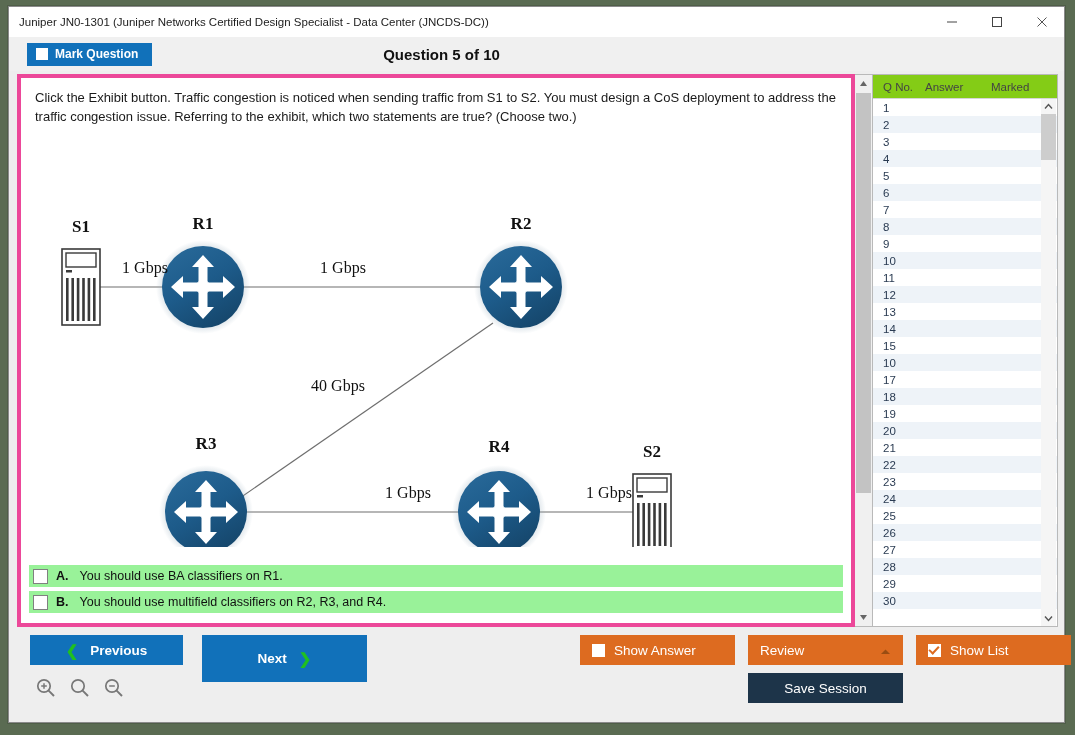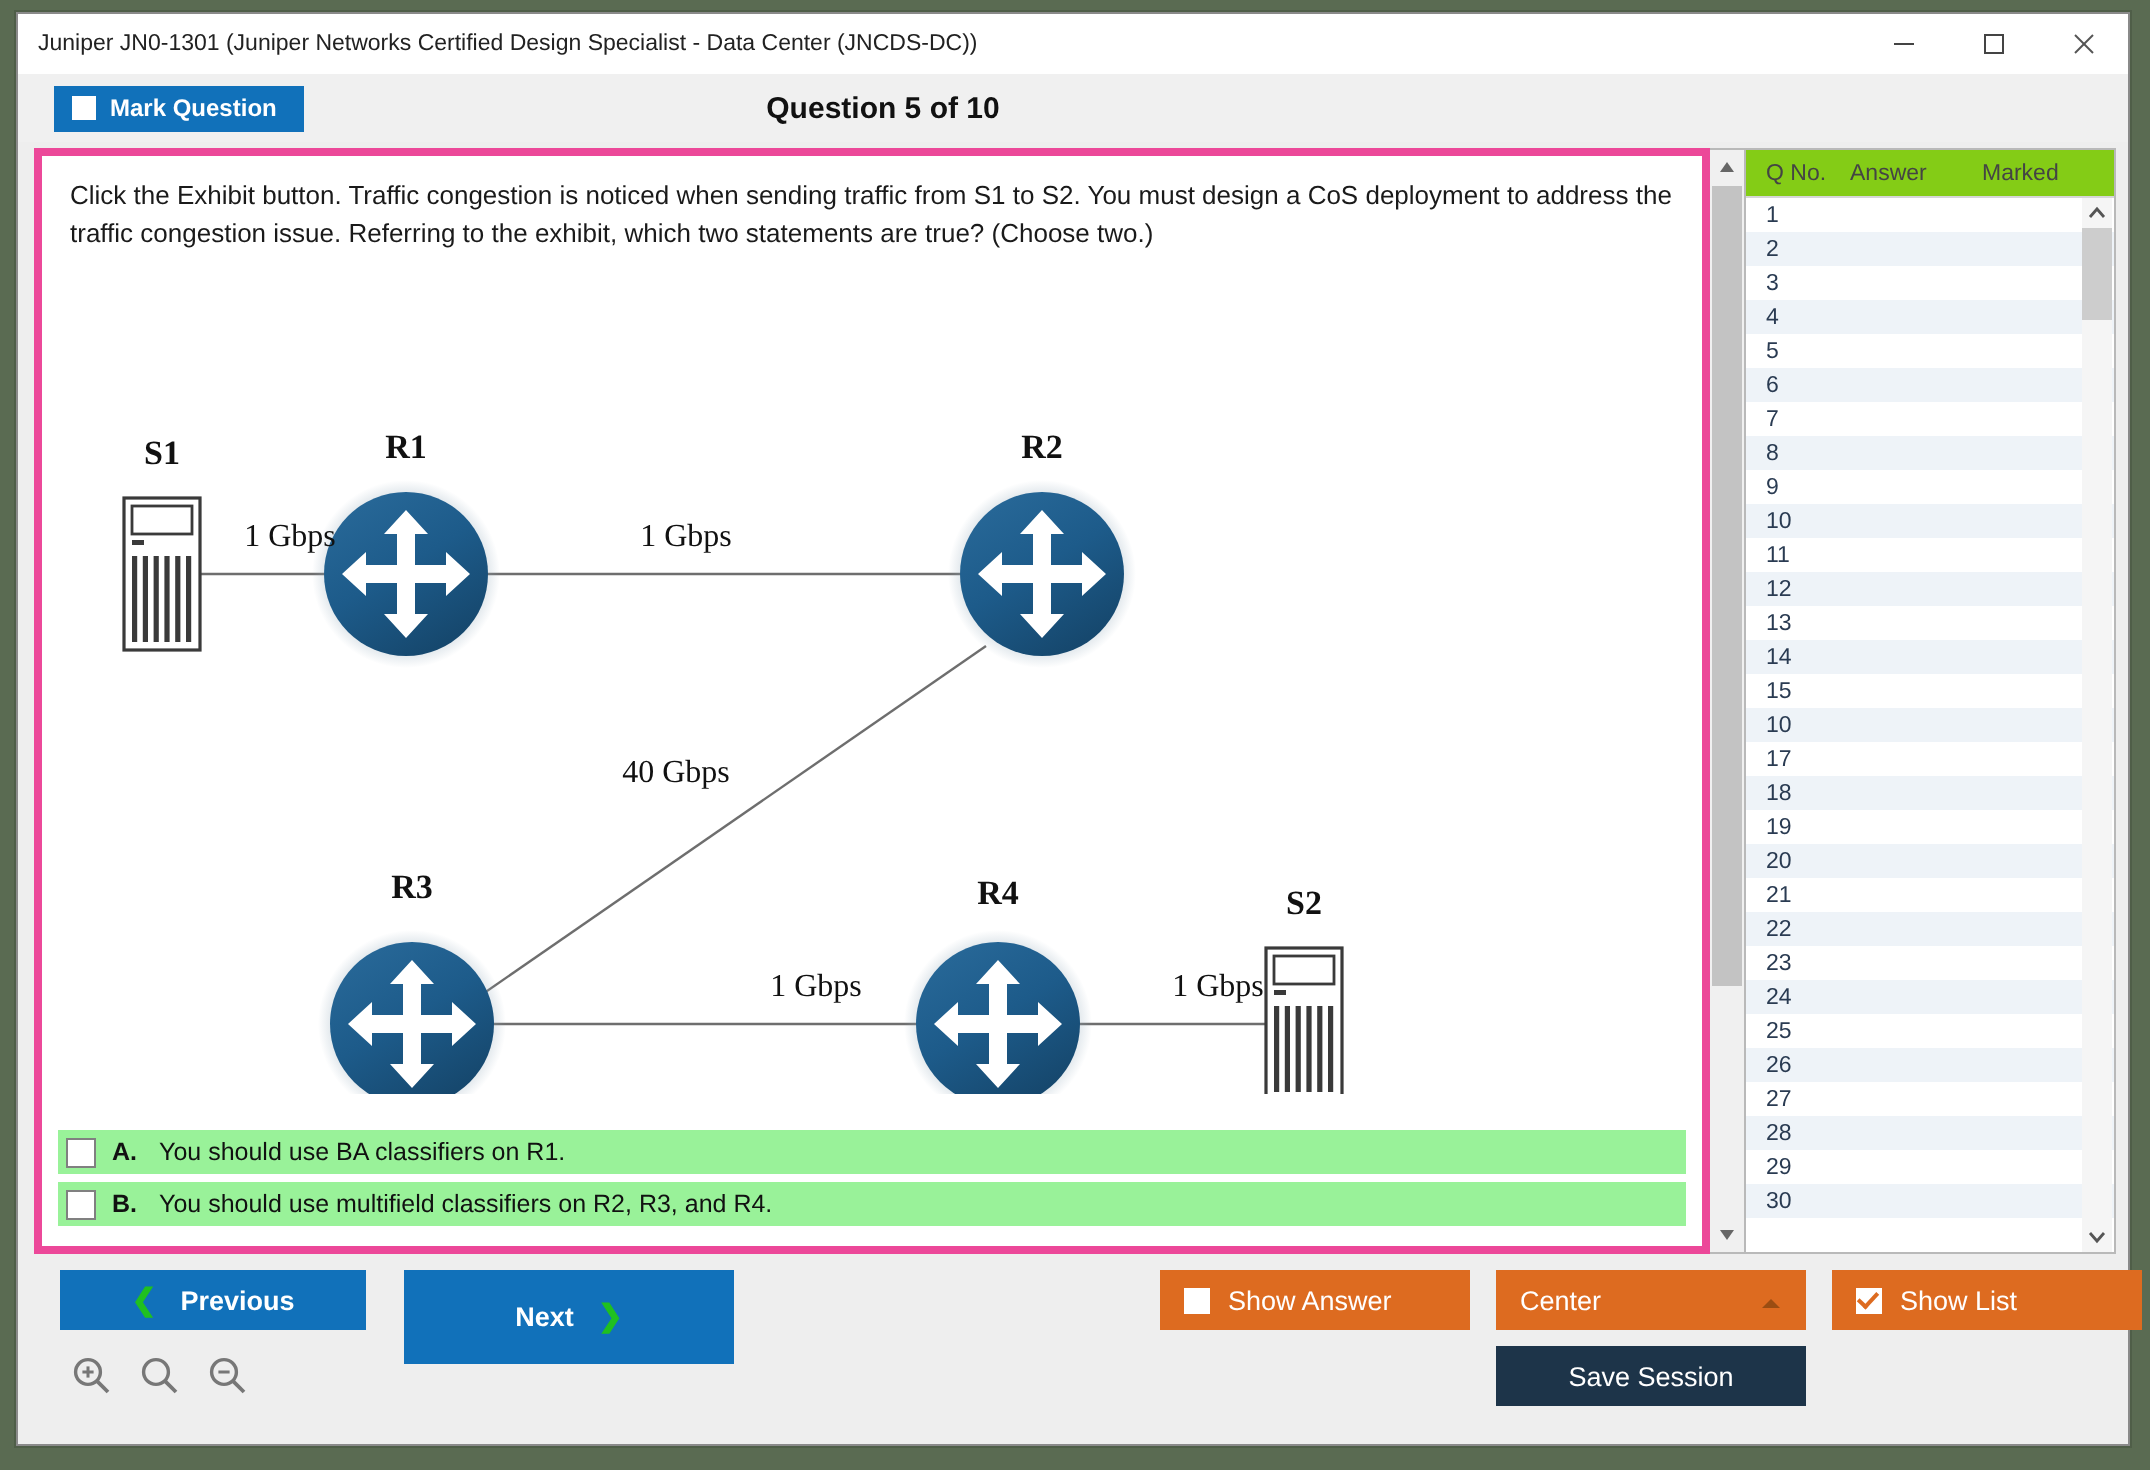--- a/index.html
+++ b/index.html
@@ -519,21 +519,21 @@
       <span>Next</span>
       <span class="chev">❯</span>
     </button>
 
     <button class="btn orange show-answer">
       <span class="obox"></span>
       <span>Show Answer</span>
     </button>
 
     <button class="btn orange review">
-      <span>Center</span>
+      <span>Review</span>
       <span>
         <svg width="11" height="7" viewBox="0 0 11 7">
             <path d="M1 6 L5.5 1.5 L10 6 Z" fill="#9a4d12"></path>
           </svg>
       </span>
     </button>
 
     <button class="btn orange show-list">
       <span class="obox checked"></span>
       <span>Show List</span>

